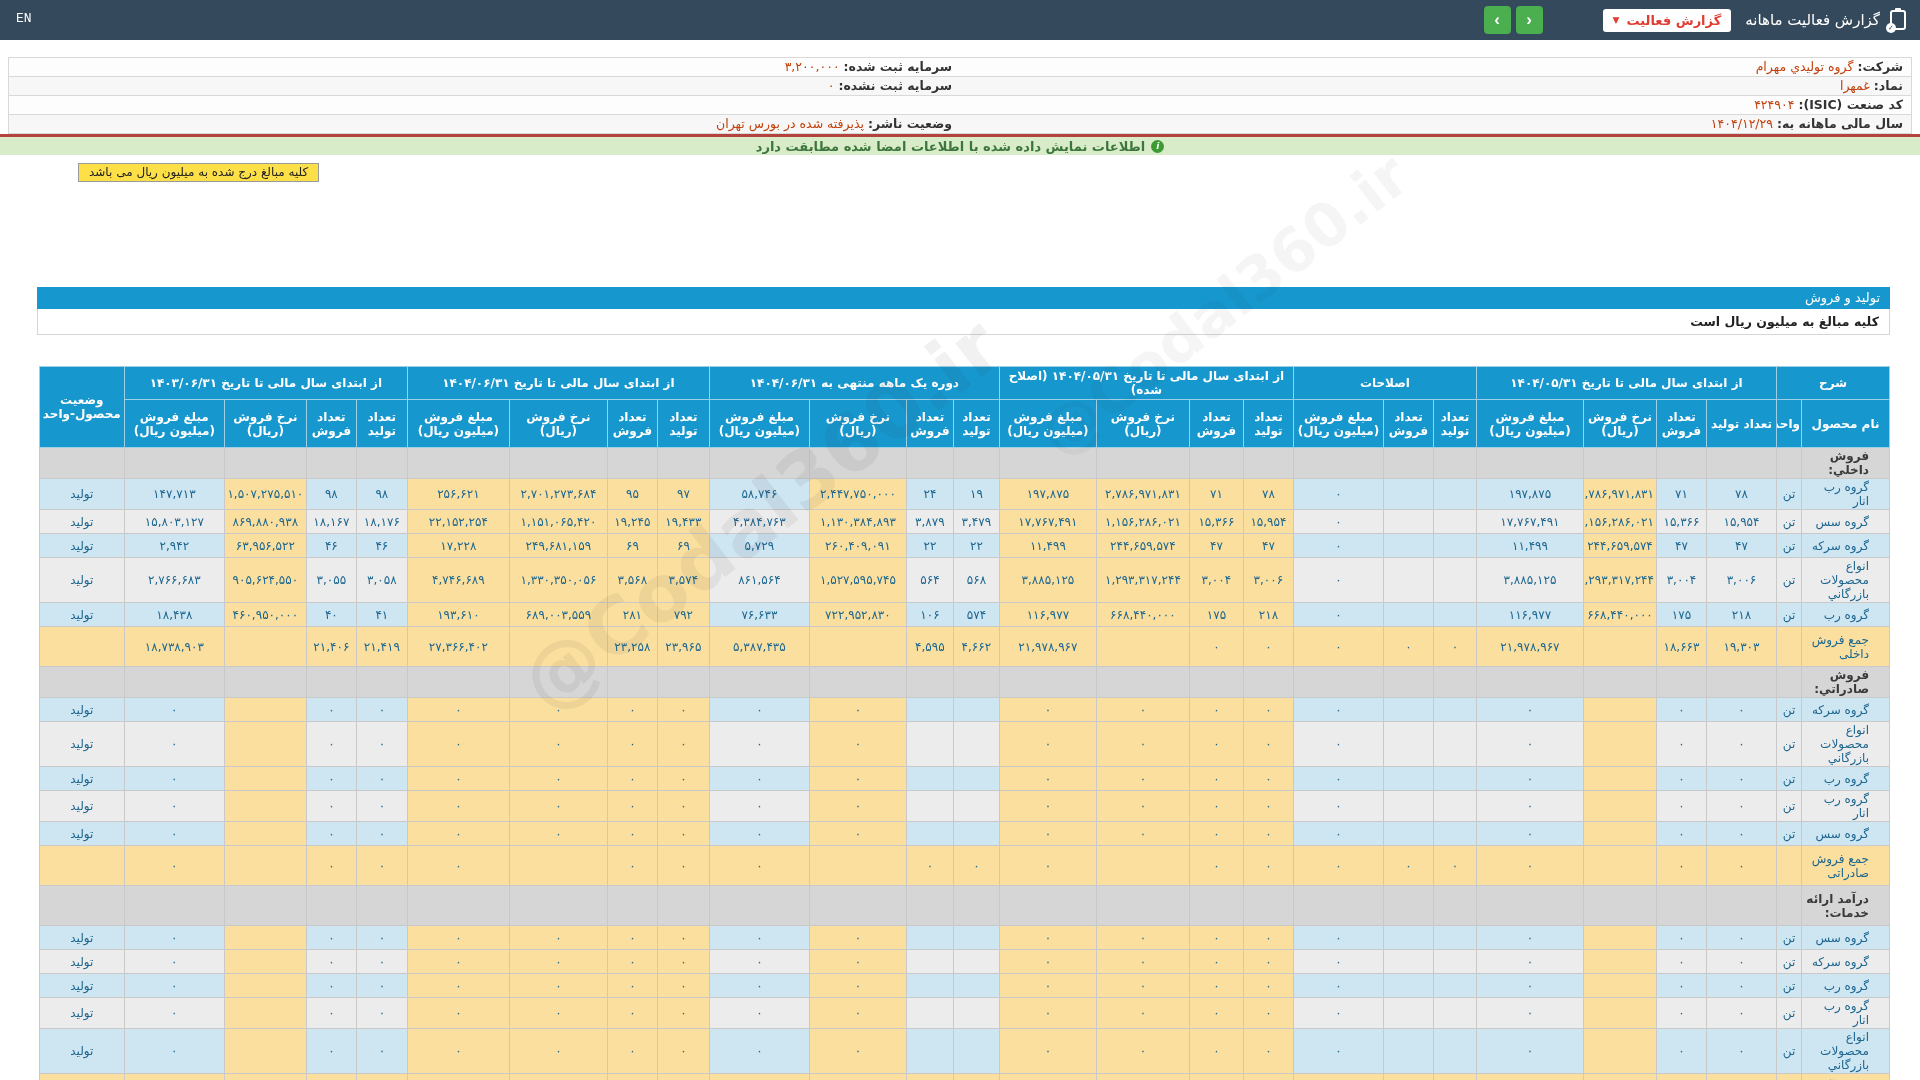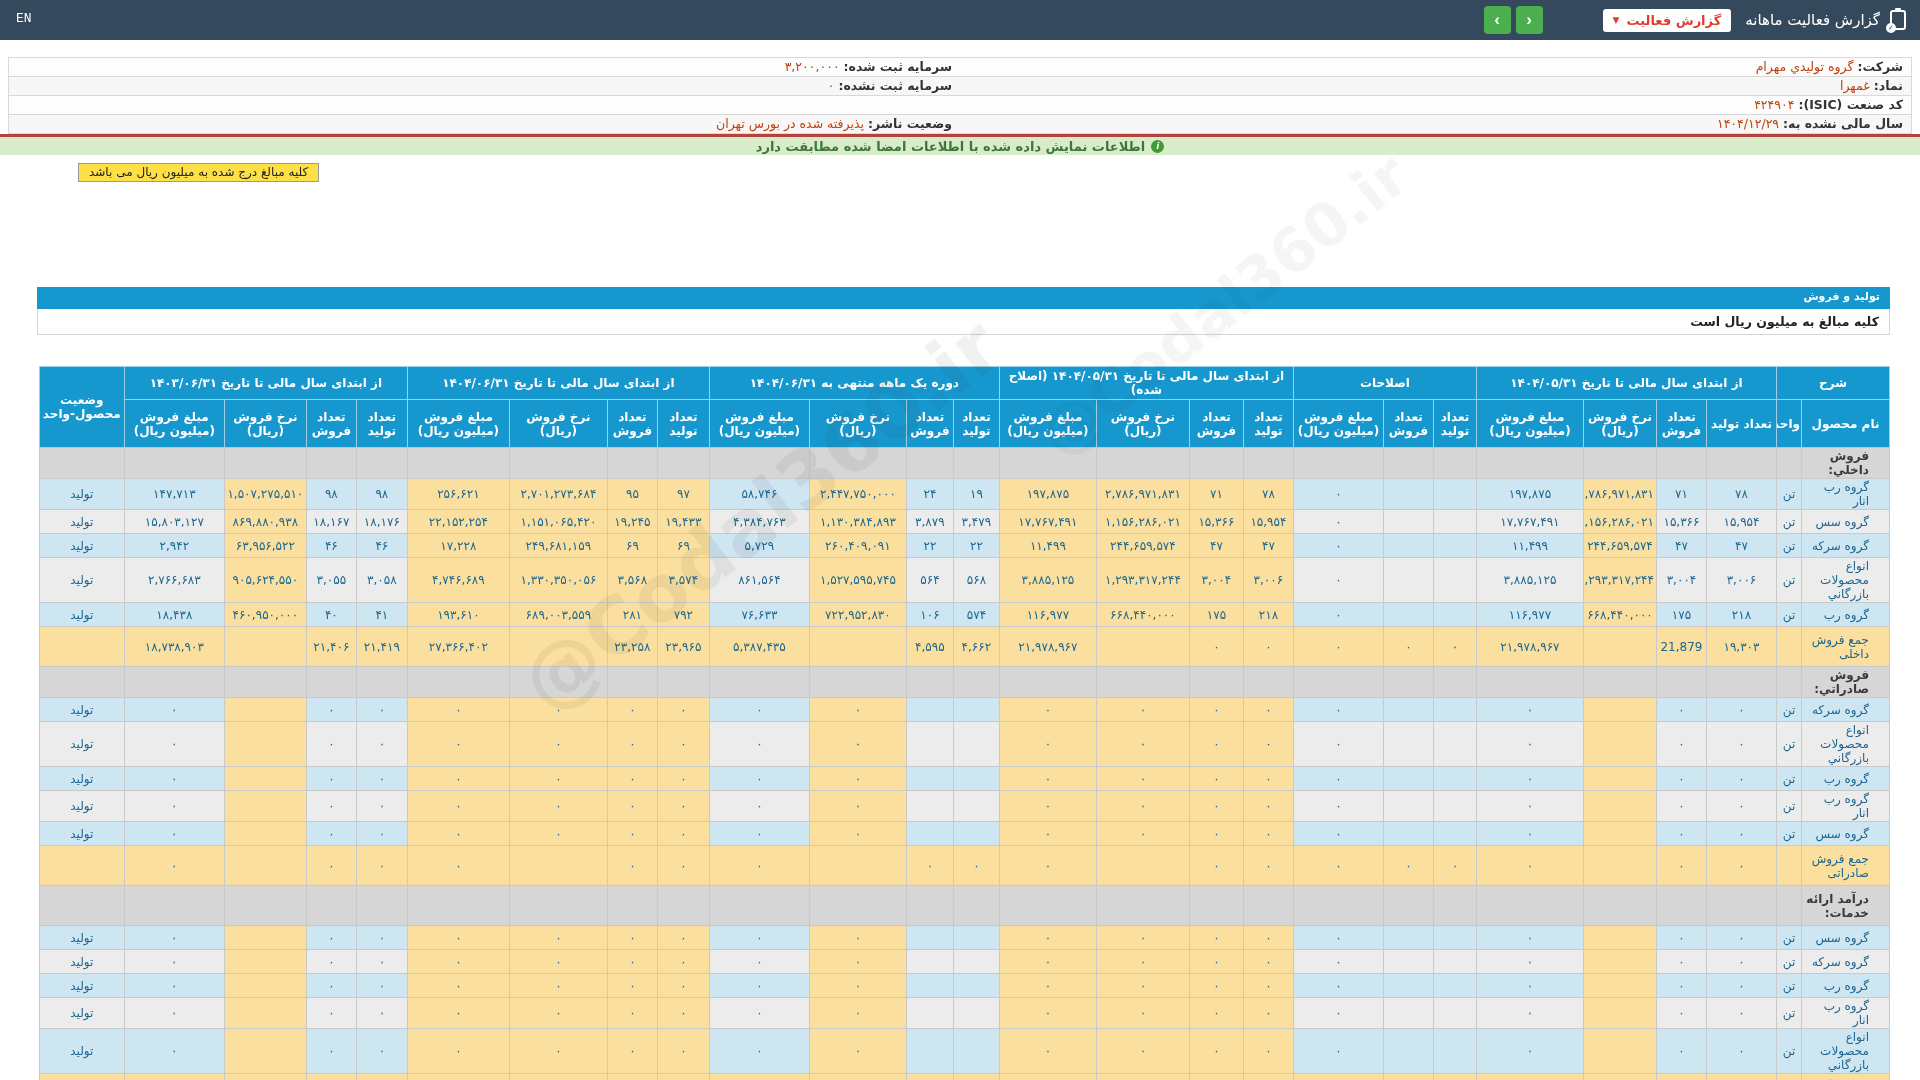--- a/index.html
+++ b/index.html
@@ -36,22 +36,22 @@
   .red-rule { height:3px; background:#b4433d; }
   .alert { height:18px; background:#d9ecc9; display:flex; flex-direction:row-reverse;
            align-items:center; justify-content:center; gap:6px; }
   .alert-text { color:#3c763d; font-size:13px; font-weight:bold; direction:rtl; }
   .info-icon { width:13px; height:13px; border-radius:50%; background:#3d9b35; color:#fff;
                font-size:9px; line-height:13px; text-align:center; font-weight:bold; font-style:italic; }
   
   .note-box { position:absolute; left:78px; top:163px; border:1px solid #9a9a9a; background:#fde047;
               font-size:12px; color:#222; padding:1px 10px 2px 10px; direction:rtl; }
   
-  .banner { margin:132px 30px 0 37px; height:22px; background:#1697ce; color:#fff; font-weight:bold;
-            font-size:11px; direction:rtl; text-align:right; padding:3px 10px 0 0; }
+  .banner { margin:132px 30px 0 37px; height:22px; background:#1697ce; color:#fff; font-weight:normal;
+            font-size:13px; direction:rtl; text-align:right; padding:3px 10px 0 0; }
   .sub-note { margin:0 30px 0 37px; height:26px; background:#fff; border:1px solid #d5d5d5; border-top:none;
               color:#222; font-weight:bold; font-size:12.5px; direction:rtl; text-align:right;
               padding:5px 10px 0 0; }
   
   table.main { border-collapse:collapse; table-layout:fixed; width:1850px; margin:31px 30px 0 auto;
                direction:rtl; }
   table.main th, table.main td { border:1px solid #c9c9c9; overflow:hidden; }
   table.main thead th { background:#1697ce; color:#fff; font-size:12px; font-weight:bold;
                         text-align:center; vertical-align:middle; padding:2px 1px;
                         border-color:#9fcfe6; }
@@ -111,21 +111,21 @@
     </div>
   </div>
   <div class="info-row">
     <div class="info-cell">
       <b>کد صنعت (ISIC):</b>
       <span class="orange">۴۲۴۹۰۴</span>
     </div>
   </div>
   <div class="info-row">
     <div class="info-cell">
-      <b>سال مالی نشده به:</b>
+      <b>سال مالی ماهانه به:</b>
       <span class="orange">۱۴۰۴/۱۲/۲۹</span>
     </div>
     <div class="info-cell">
       <b>وضعیت ناشر:</b>
       <span class="orange">پذیرفته شده در بورس تهران</span>
     </div>
   </div>
 </div>
 
 <div class="red-rule"></div>
@@ -373,21 +373,21 @@
         <td class="cblue">۴۱</td>
         <td class="cblue">۴۰</td>
         <td class="yellow">۴۶۰,۹۵۰,۰۰۰</td>
         <td class="cblue">۱۸,۴۳۸</td>
         <td class="cblue">تولید</td>
       </tr>
       <tr class="tall total">
         <td class="name ">جمع فروش داخلی</td>
         <td></td>
         <td>۱۹,۳۰۳</td>
-        <td>21,879</td>
+        <td>۱۸,۶۶۳</td>
         <td></td>
         <td>۲۱,۹۷۸,۹۶۷</td>
         <td>۰</td>
         <td>۰</td>
         <td>۰</td>
         <td>۰</td>
         <td>۰</td>
         <td></td>
         <td>۲۱,۹۷۸,۹۶۷</td>
         <td>۴,۶۶۲</td>

